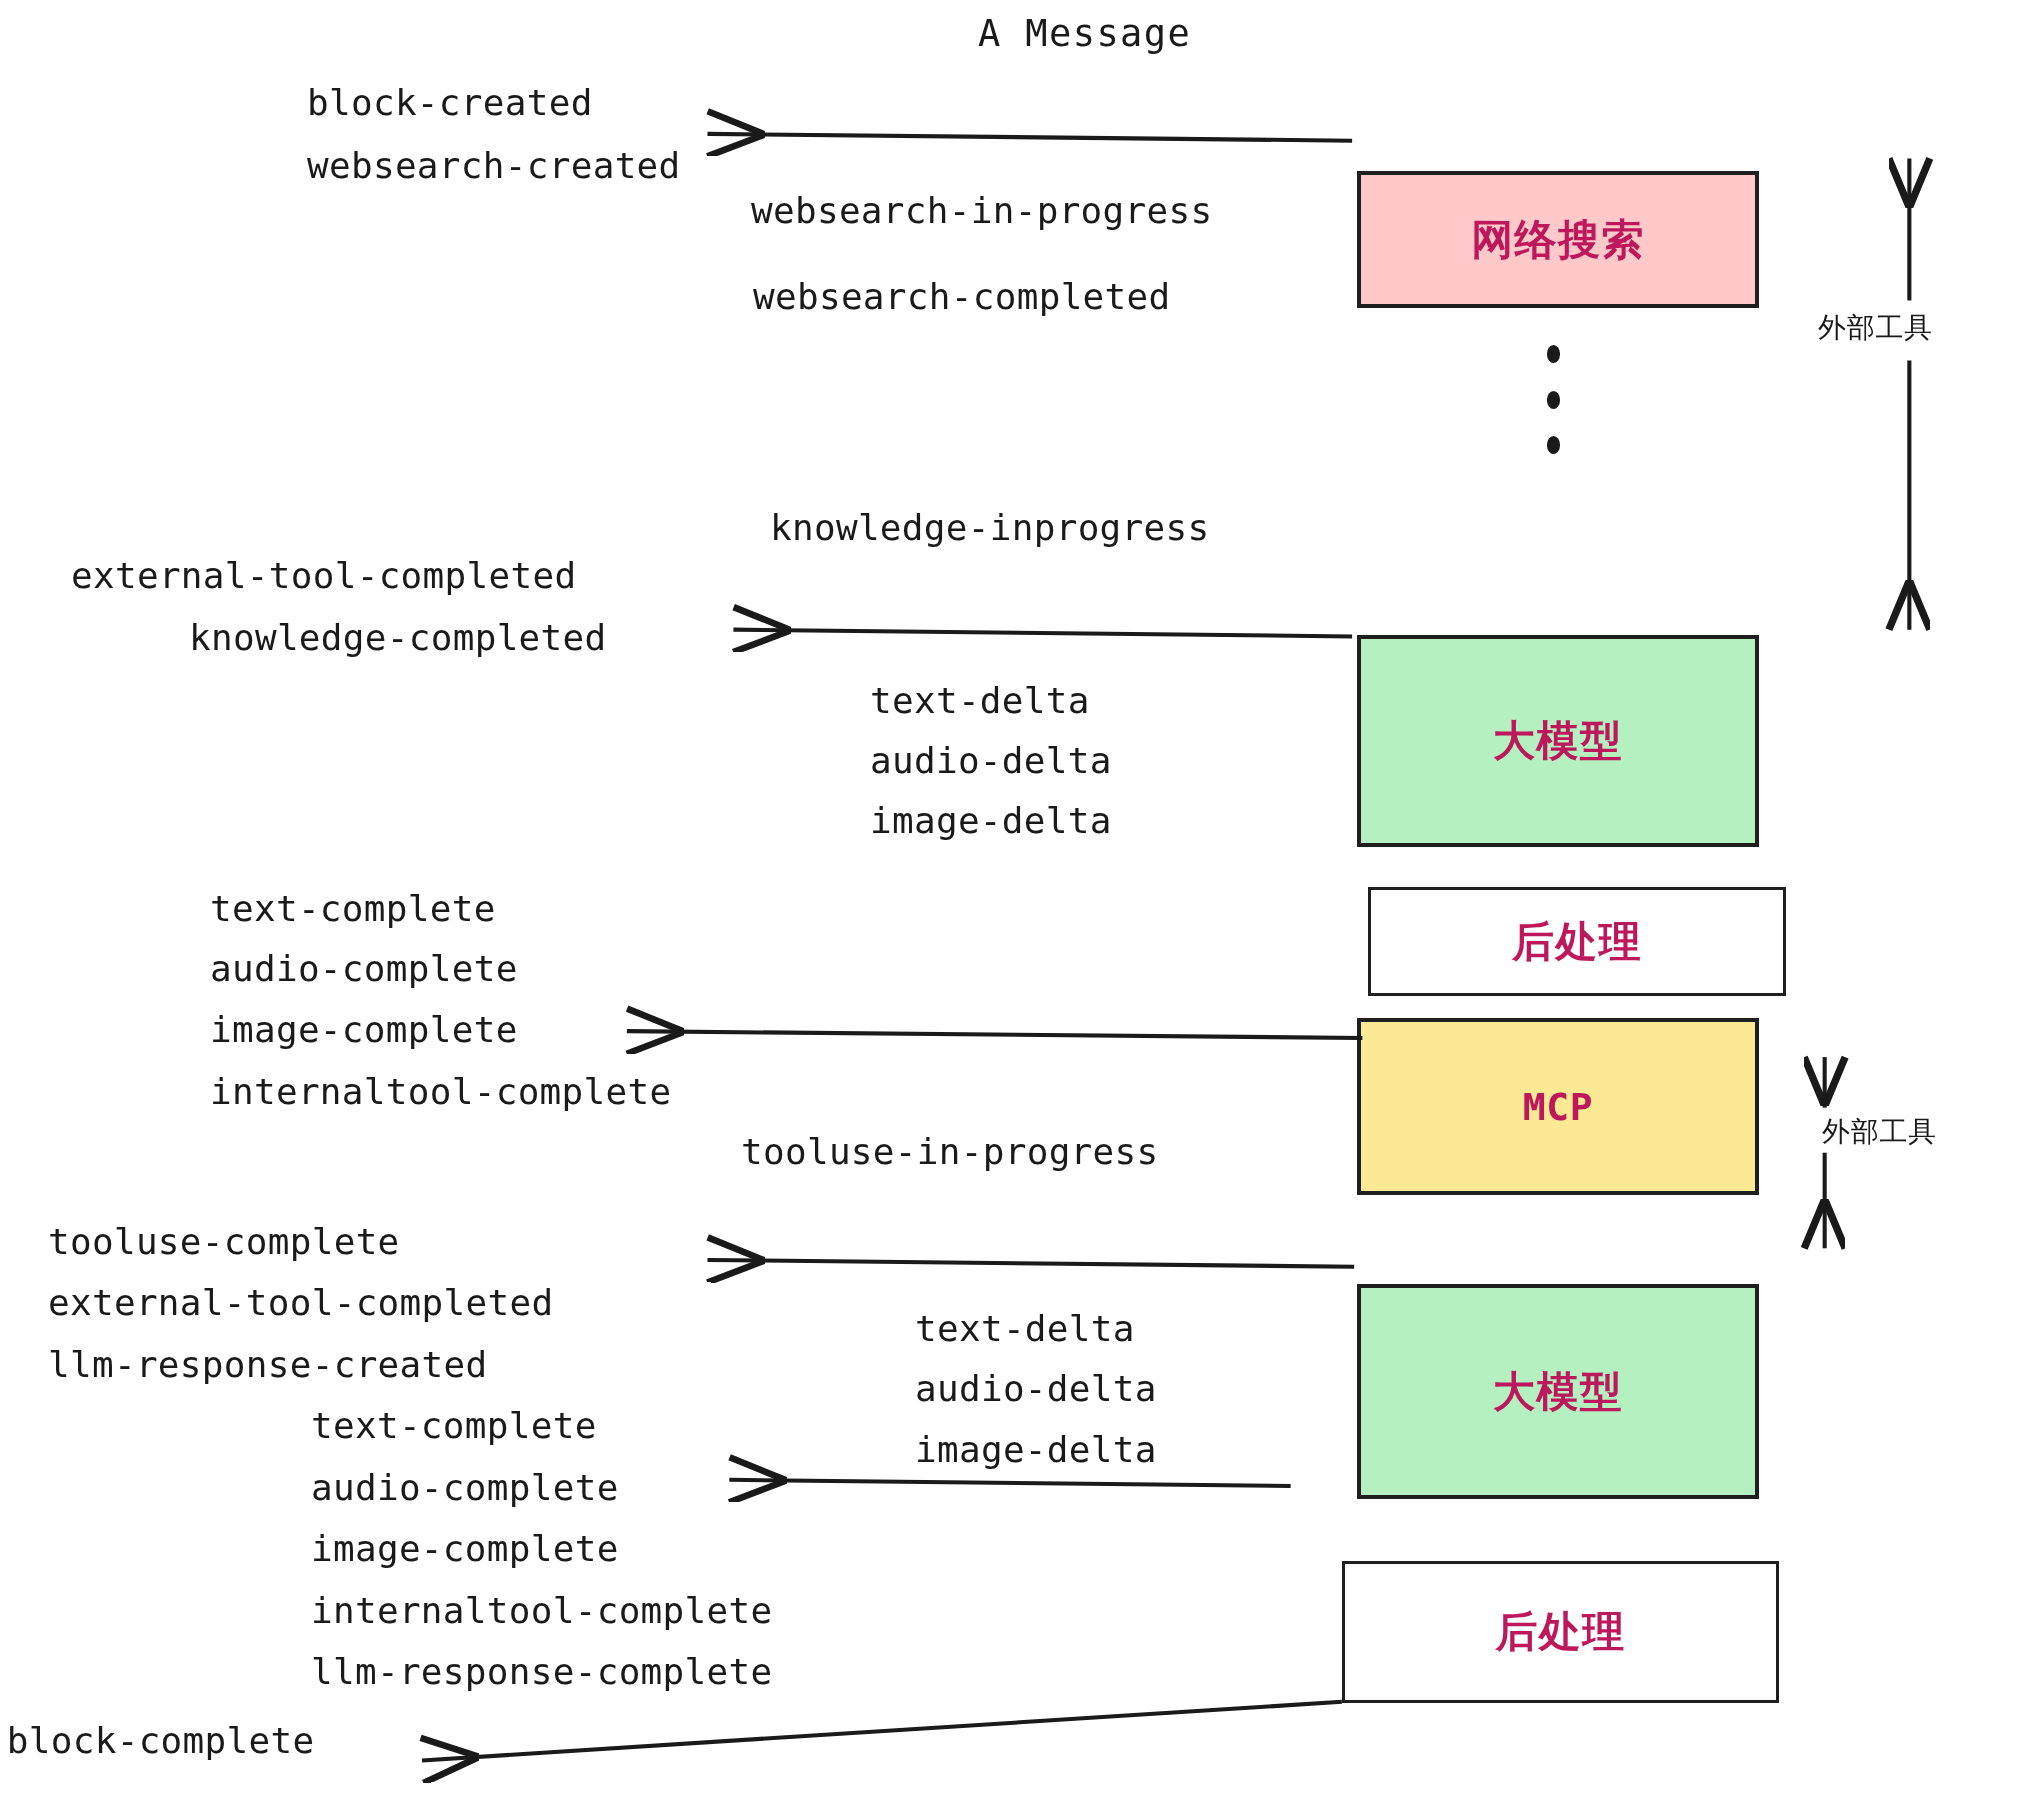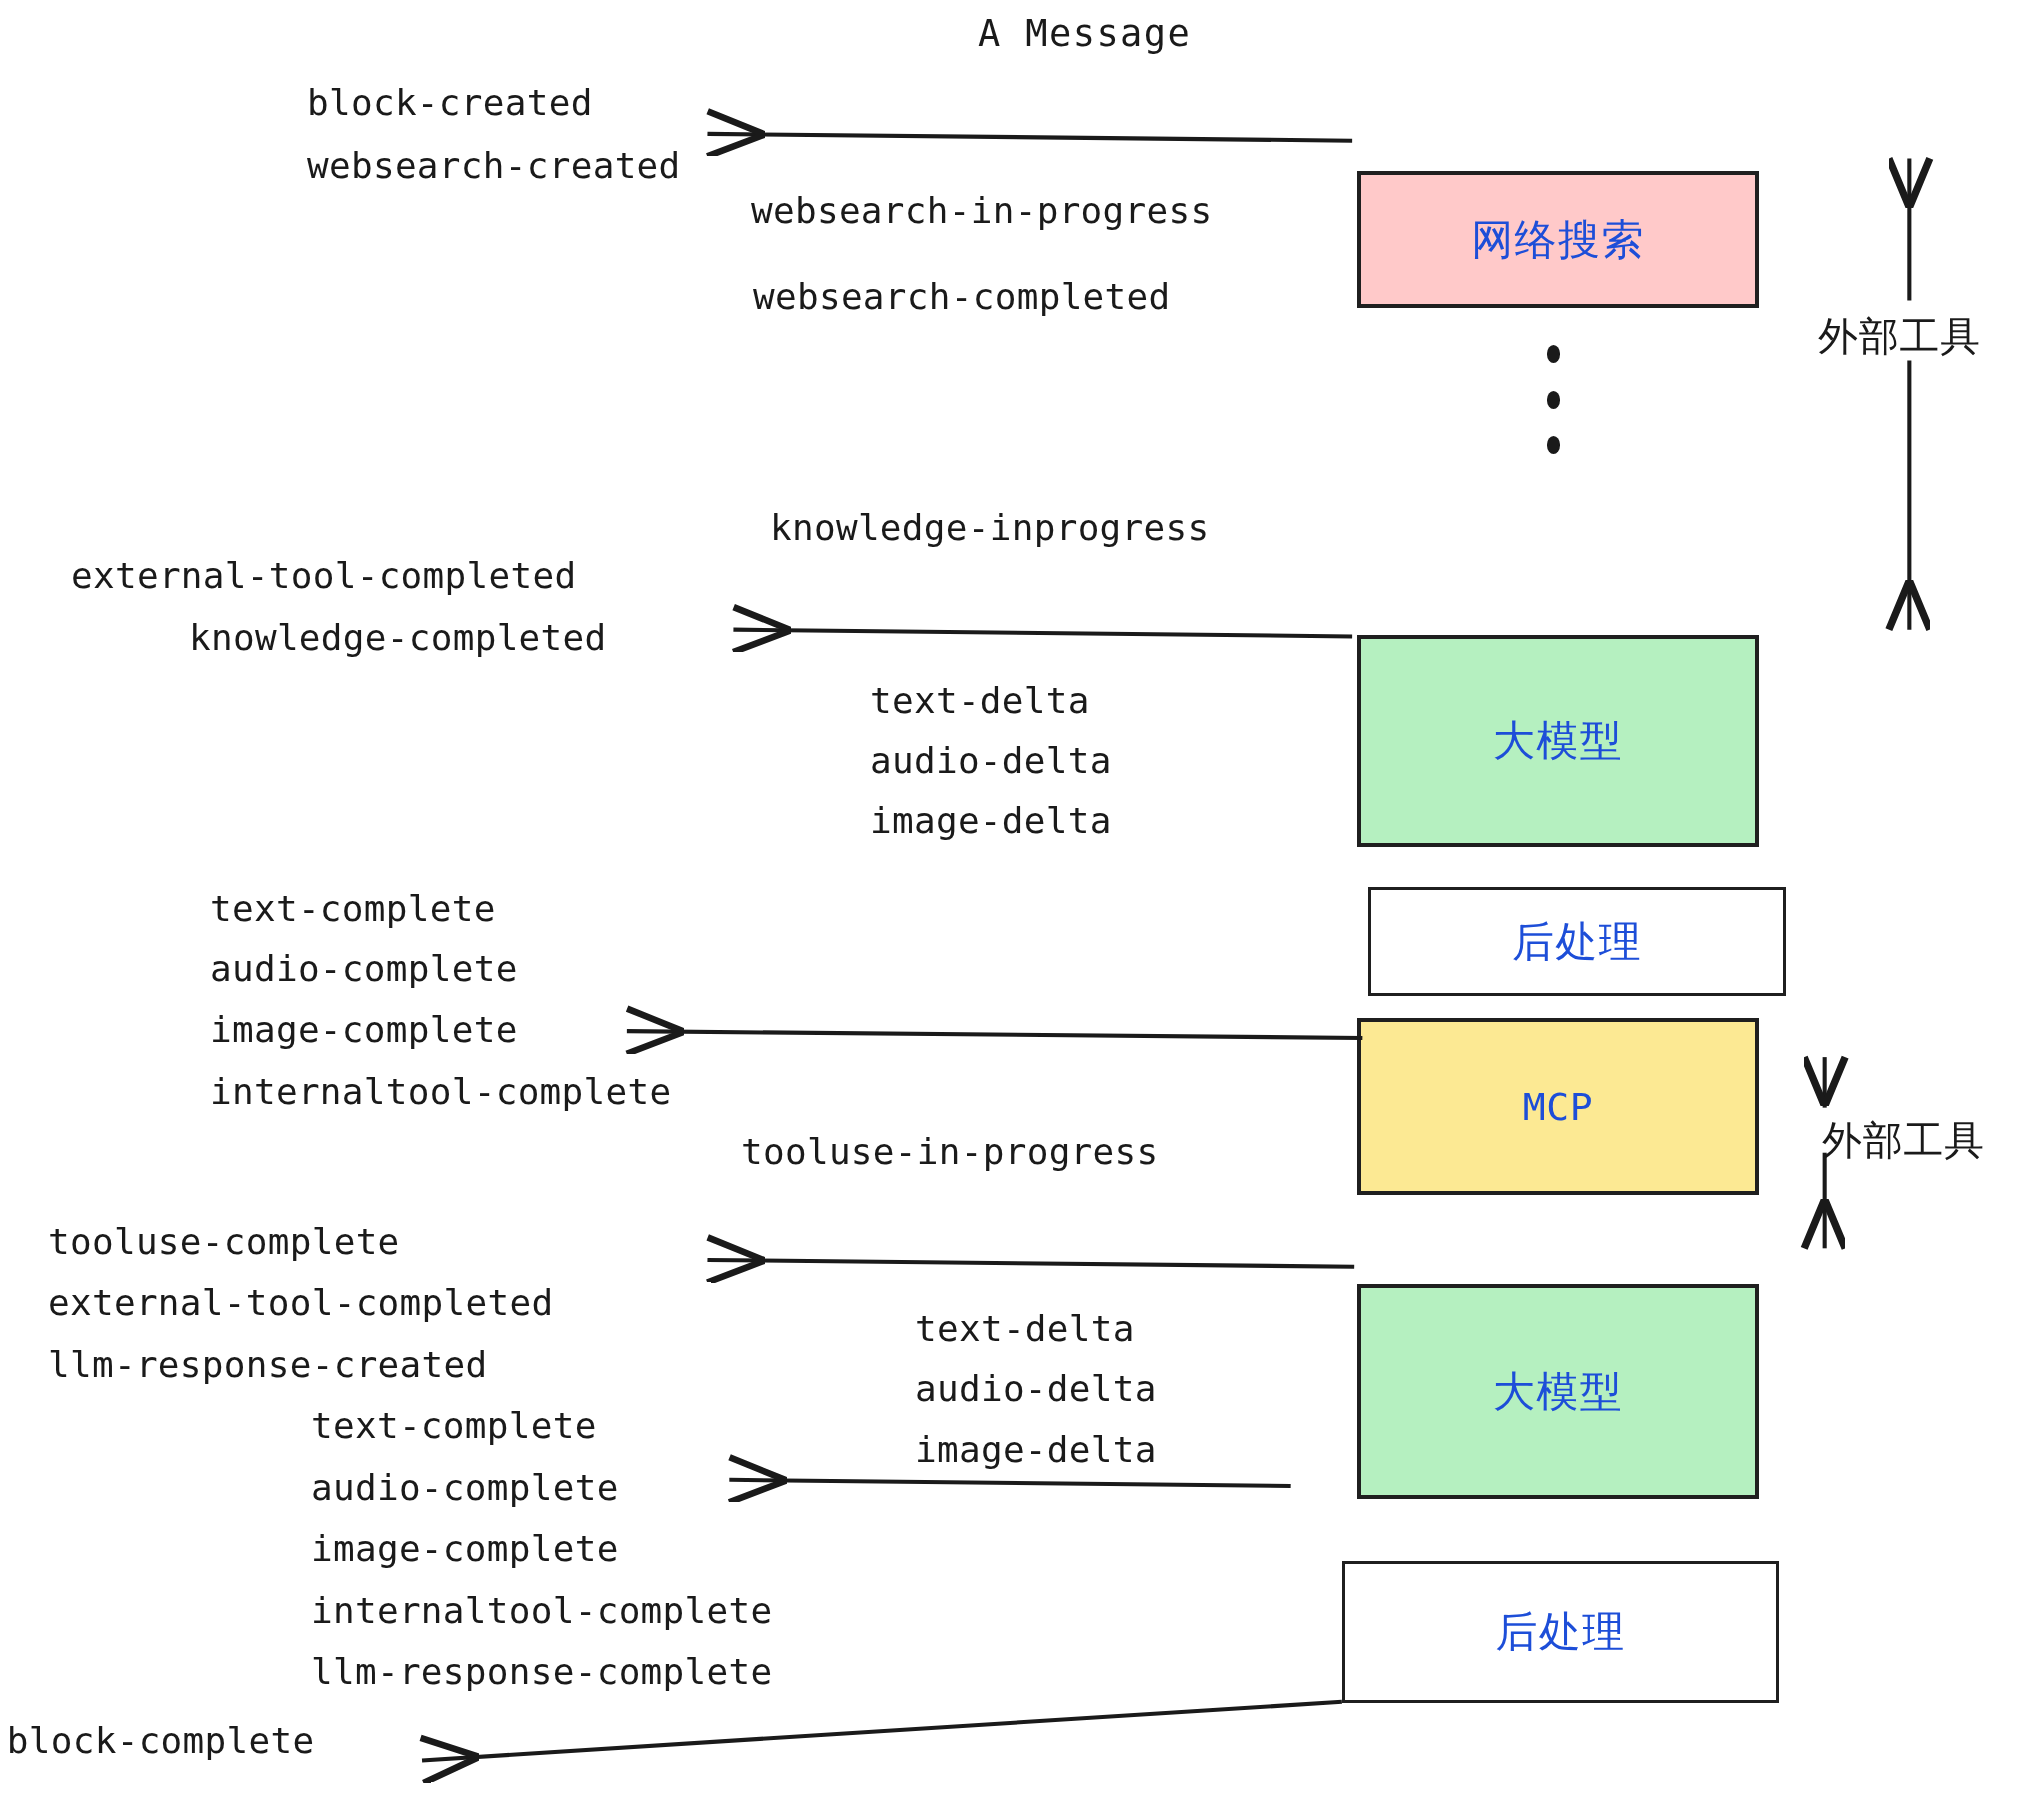--- a/index.html
+++ b/index.html
@@ -38,33 +38,34 @@
     box-sizing: border-box;
     border: 4.8px solid #1f1f1f;
     display: flex;
     align-items: center;
     justify-content: center;
   }
   .box.thin { border-width: 3.4px; }
   .box-label {
     font-family: "DejaVu Sans", "Liberation Sans", sans-serif;
     font-size: 42px;
-    color: #1d4ed8;
+    color: #be185d;
     letter-spacing: 1.4px;
+    font-weight: bold;
   }
   .box-label.latin {
     font-family: "DejaVu Sans Mono", "Liberation Mono", monospace;
     font-size: 38px;
     letter-spacing: 0.7px;
   }
   .side-label {
     position: absolute;
     white-space: nowrap;
     font-family: "DejaVu Sans", "Liberation Sans", sans-serif;
-    font-size: 40px;
+    font-size: 28px;
     color: #1a1a1a;
     letter-spacing: 0.7px;
   }
   .vdots {
     position: absolute;
     display: flex;
     flex-direction: column;
     align-items: center;
     justify-content: space-between;
   }

